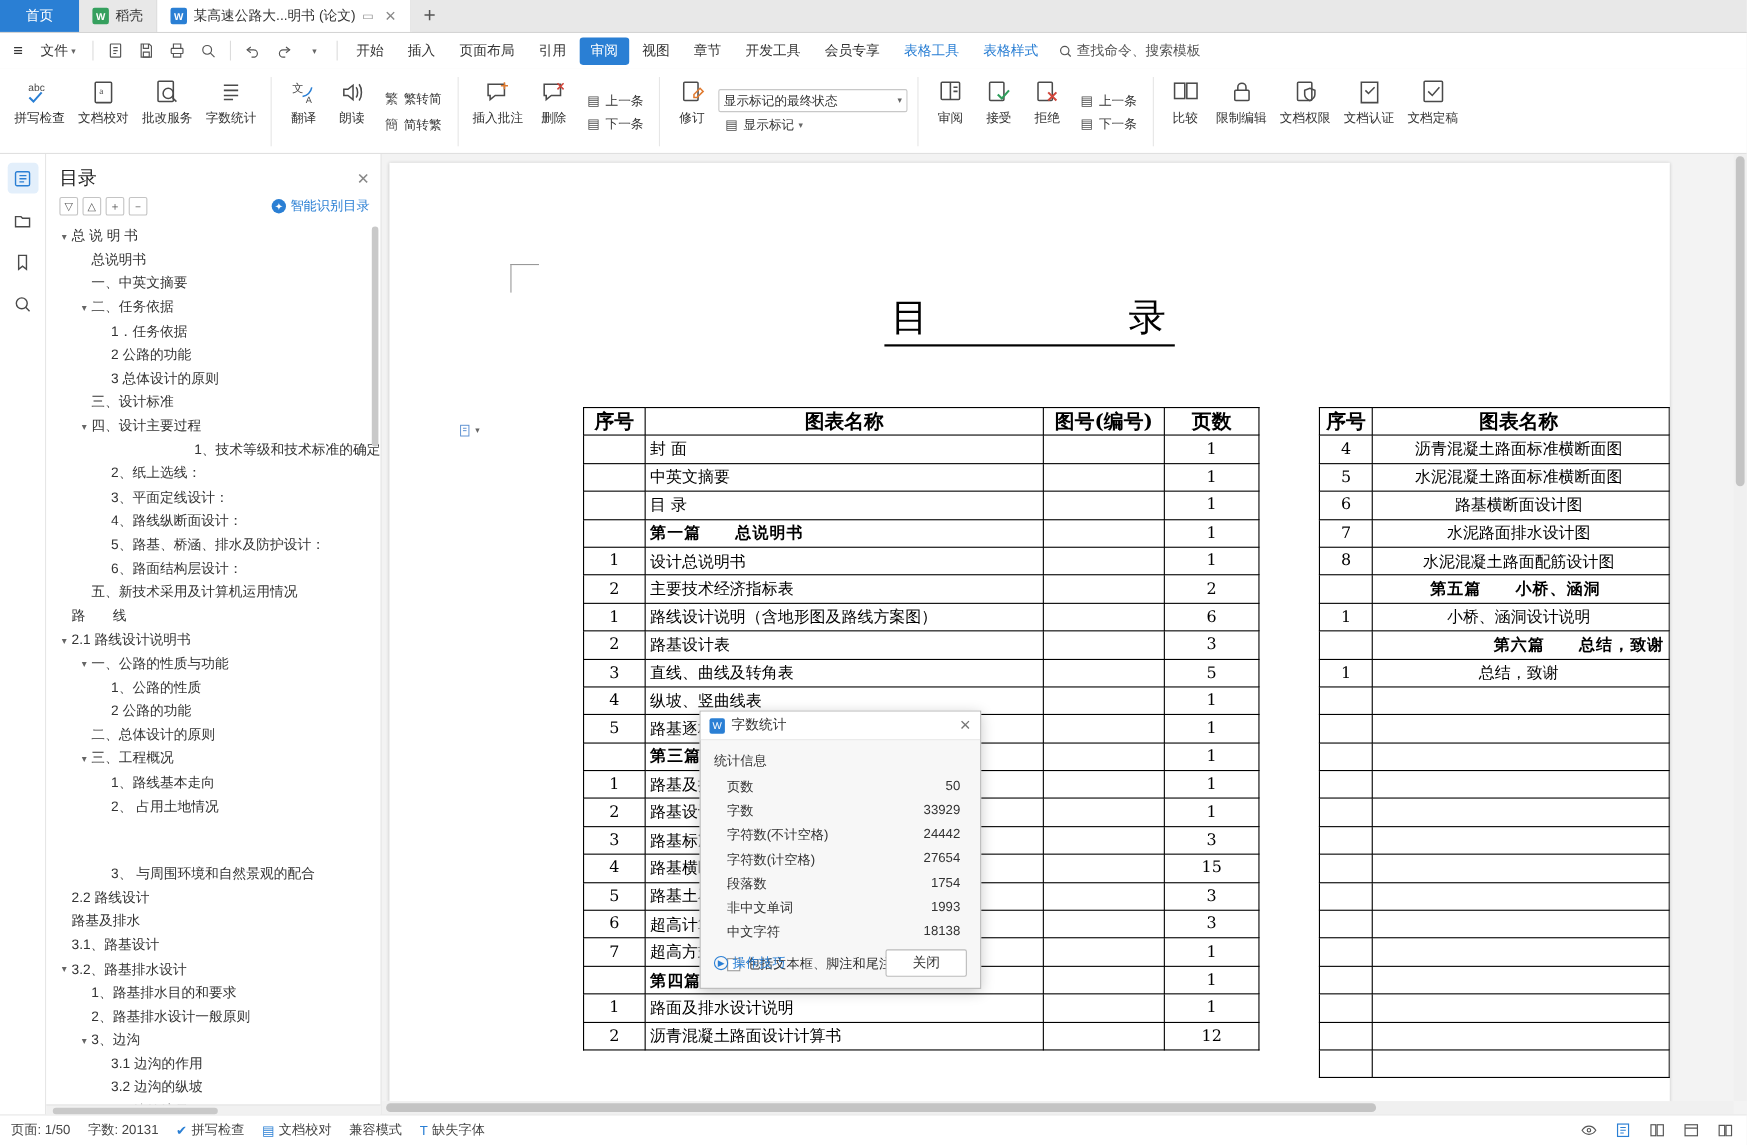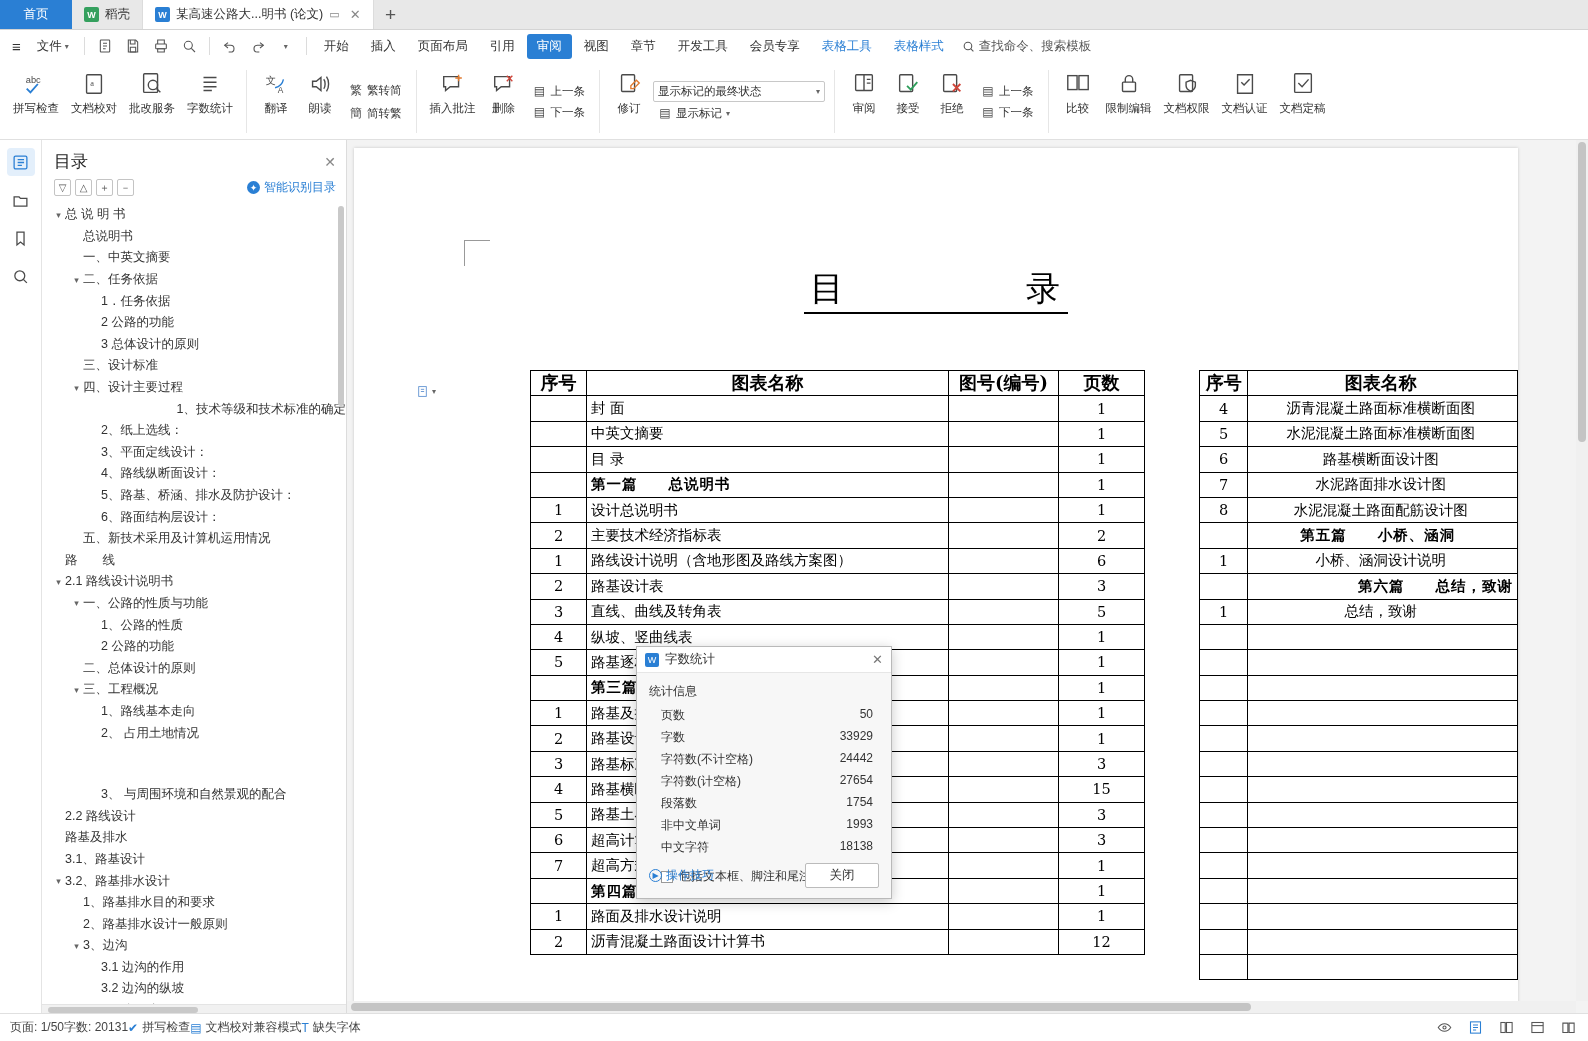--- a/index.html
+++ b/index.html
@@ -319,21 +319,21 @@
   }
   #doc-hsb i { position: absolute; left: 4px; top: 2px; width: 900px; height: 8px; background: #c4c4c4; border-radius: 4px; display: block; }
   
   #status {
     height: 28px;
     background: #fff;
     border-top: 1px solid #e0e0e0;
     display: flex; align-items: center;
     padding: 0 10px;
     font-size: 12px; color: #444;
-    gap: 0;
+    gap: 16px;
   }
   .sitem { display: flex; align-items: center; gap: 4px; white-space: nowrap; }
   .sitem .si { color: #2a7fd4; font-size: 12px; }
   #status-right { margin-left: auto; display: flex; align-items: center; gap: 12px; }
   .vicon { width: 19px; height: 19px; display: inline-flex; align-items: center; justify-content: center; color: #555; }
   .vicon svg { width: 15px; height: 15px; }
   .vicon.on { color: #2a7fd4; }
 </style>
 </head>
 <body>

